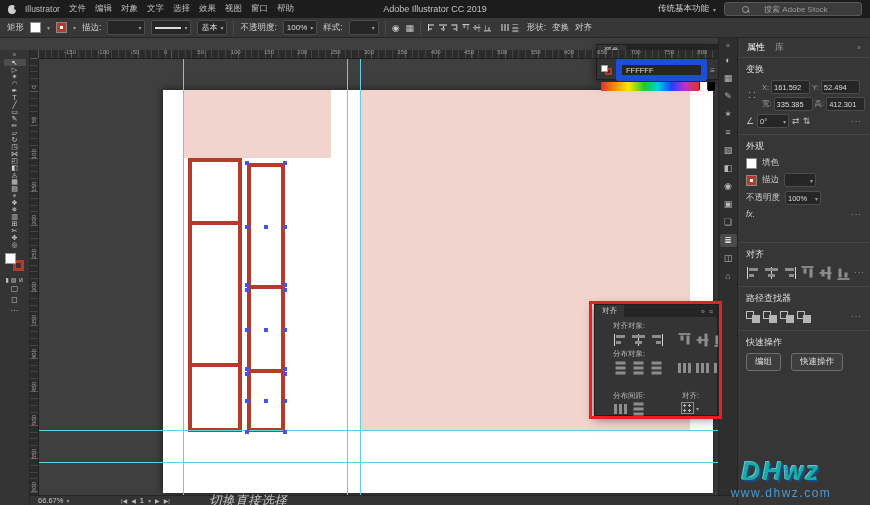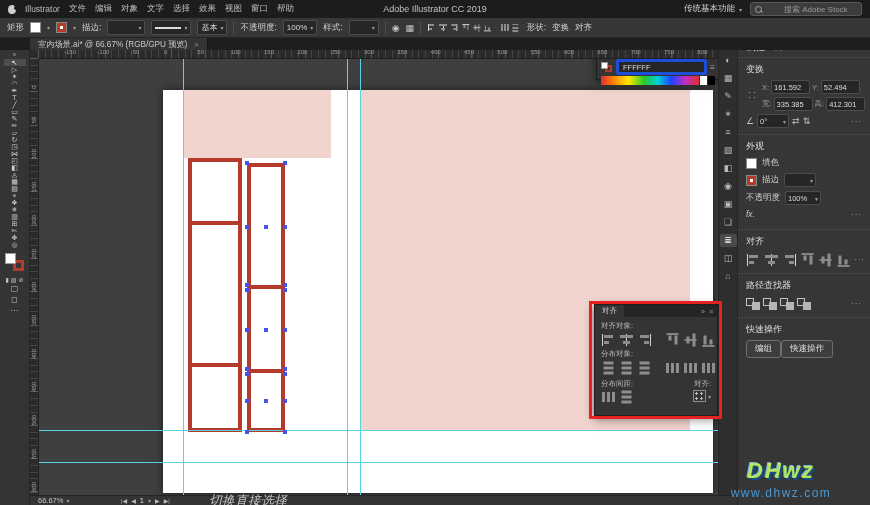--- a/index.html
+++ b/index.html
@@ -8,22 +8,22 @@
   
   #menubar{left:0;top:0;width:870px;height:18px;background:#1c1c1c;display:flex;align-items:center;
            gap:9px;padding:0 8px;box-sizing:border-box;font-size:8.5px;color:#bdbdbd;position:absolute;z-index:40;}
   .apple{width:8px;height:9px;background:#cfcfcf;border-radius:50% 50% 46% 46%;position:relative;flex:none;}
   .apple::after{content:"";position:absolute;right:-2px;top:1px;width:4px;height:4px;background:#1c1c1c;border-radius:50%;}
   .menu-item{white-space:nowrap;text-align:center;}
   #mb-title{position:absolute;left:0;right:0;text-align:center;font-size:9px;color:#c2c2c2;pointer-events:none;}
   #mb-right{margin-left:auto;display:flex;align-items:center;gap:8px;z-index:2;}
   .ws-chip{display:flex;align-items:center;gap:4px;font-size:8.5px;color:#cfcfcf;}
   .caret{font-size:6px;color:#9a9a9a;}
-  .searchbox{display:flex;align-items:center;gap:20px;width:102px;height:12px;background:#3c3c3c;
-             border:1px solid #585858;border-radius:3px;padding:0 4px;}
+  .searchbox{display:flex;align-items:center;gap:13px;width:102px;height:12px;background:#3c3c3c;
+             border:1px solid #585858;border-radius:3px;padding:0 17px;}
   .lens{width:5px;height:5px;border:1px solid #9a9a9a;border-radius:50%;position:relative;flex:none;}
   .lens::after{content:"";position:absolute;left:4px;top:4px;width:3px;height:1px;background:#9a9a9a;transform:rotate(45deg);}
   .searchbox input{background:transparent;border:0;outline:0;color:#bbb;font-size:8px;width:84px;
                    font-family:"Liberation Sans","DejaVu Sans",sans-serif;}
   .searchbox input::placeholder{color:#9a9a9a;}
   
   #controlbar{left:0;top:18px;width:870px;height:20px;background:#373737;border-bottom:1px solid #262626;
               display:flex;align-items:center;gap:6px;padding:0 7px;box-sizing:border-box;font-size:8.5px;position:absolute;z-index:39;}
   .cb-label{color:#cfcfcf;white-space:nowrap;}
   .cb-field{height:13px;background:#262626;border:1px solid #4c4c4c;border-radius:2px;display:flex;
@@ -72,49 +72,49 @@
   
   .fpanel{position:absolute;background:#343434;border:1px solid #1f1f1f;box-shadow:0 3px 10px rgba(0,0,0,.5);z-index:20;box-sizing:border-box;}
   .fp-header{height:12px;background:#252525;display:flex;align-items:center;font-size:7.5px;color:#cfcfcf;}
   .fp-tab{background:#343434;padding:0 7px;height:12px;line-height:12px;}
   .fp-hicons{margin-left:auto;display:flex;gap:4px;padding-right:4px;font-size:7px;color:#9a9a9a;}
   #colorpanel{left:596px;top:44px;width:124px;height:36px;}
   .cp-row{display:flex;align-items:center;gap:3px;padding:2px 4px 1px 4px;}
   .fsmini{position:relative;width:12px;height:10px;flex:none;}
   .fsmini .b{position:absolute;left:4px;top:3px;width:7px;height:7px;border:2px solid #b43a2c;box-sizing:border-box;}
   .fsmini .f{position:absolute;left:0;top:0;width:7px;height:7px;background:#fff;border:1px solid #999;box-sizing:border-box;}
-  .hexfield{flex:1;height:10px;background:#262626;border:3px solid #1d4ed8;border-radius:2px;
+  .hexfield{flex:1;height:10px;background:#262626;border:6px solid #1d4ed8;border-radius:2px;
             font-size:7.5px;color:#ddd;display:flex;align-items:center;padding:0 4px;}
   .menu-ic{font-size:8px;color:#aaa;}
   .spectrum-row{display:flex;align-items:center;gap:1px;padding:0 4px 3px 4px;}
   .spectrum{flex:1;height:9px;background:linear-gradient(90deg,#e03030,#ff8a00 14%,#ffe800 28%,#28c828 44%,#00cfd6 58%,#2040ff 72%,#c030c0 86%,#e03030);}
   .spec-w{width:7px;height:9px;background:#fff;flex:none;}
   .spec-k{width:7px;height:9px;background:#000;flex:none;}
   
   #alignpanel{left:594px;top:304px;width:124px;height:112px;}
-  .ap-body{padding:2px 6px;font-size:7.5px;color:#b8b8b8;font-family:Liberation Serif, serif;}
+  .ap-body{padding:2px 18px;font-size:7.5px;color:#b8b8b8;font-family:Liberation Serif, serif;}
   .ap-label{margin:2px 0 1px 0;}
   .ico-row{display:flex;align-items:center;gap:3px;height:15px;}
   .gap{width:7px;flex:none;}
   .alico{position:relative;display:inline-block;width:15px;height:12px;flex:none;}
   .alico::before{content:"";position:absolute;left:1px;top:0;bottom:0;width:1px;background:#d4d4d4;}
   .alico .b1{position:absolute;left:3px;top:1px;width:9px;height:3px;background:#8d8d8d;}
   .alico .b2{position:absolute;left:3px;top:7px;width:5px;height:3px;background:#8d8d8d;}
   .alico.c::before{left:7px;}
   .alico.c .b1{left:1px;width:13px;}
   .alico.c .b2{left:4px;width:7px;}
   .alico.r{transform:scaleX(-1);}
   .alico.t{transform:rotate(90deg);}
   .alico.m{transform:rotate(90deg);}
   .alico.bm{transform:rotate(-90deg);}
   .dico{position:relative;display:inline-block;width:15px;height:12px;flex:none;}
   .dico i{position:absolute;top:1px;width:3px;height:10px;background:#8d8d8d;}
   .dico .p1{left:1px;}.dico .p2{left:6px;}.dico .p3{left:11px;}
   .dico.h{transform:rotate(90deg);}
-  .ap-bottom{display:flex;justify-content:space-between;align-items:flex-start;margin-top:2px;gap:24px;}
+  .ap-bottom{display:flex;justify-content:space-between;align-items:flex-start;margin-top:14px;gap:24px;}
   .keyobj{width:13px;height:12px;border:1px solid #8d8d8d;background:
           radial-gradient(#bbb 1px,transparent 1.2px);background-size:5px 5px;box-sizing:border-box;}
   
   #highlight{left:589px;top:301px;width:133px;height:118px;border:3px solid #e7211f;position:absolute;z-index:33;box-sizing:border-box;pointer-events:none;}
   
   #dock{left:718px;top:38px;width:19px;height:467px;background:#2e2e2e;border-left:1px solid #242424;
         position:absolute;display:flex;flex-direction:column;align-items:center;gap:5px;padding-top:4px;box-sizing:border-box;z-index:25;}
   .dock-collapse{font-size:7px;color:#9a9a9a;}
   .dock-ic{width:17px;height:13px;line-height:13px;text-align:center;font-size:9px;color:#b9b9b9;}
   .dock-ic.active{background:#4a4a4a;color:#fff;border-radius:2px;}
@@ -138,31 +138,31 @@
           align-items:center;gap:2px;padding:0 2px;font-size:7.5px;color:#ddd;}
   .pfield.num{width:33px;flex:none;}
   .linkcol{width:10px;text-align:center;color:#9a9a9a;font-size:8px;transform:rotate(90deg);flex:none;}
   .glyphbtn{font-size:9px;color:#c0c0c0;}
   .arow{display:flex;align-items:center;gap:5px;margin-bottom:4px;}
   .sw{width:11px;height:11px;background:#fff;border:1px solid #8a8a8a;box-sizing:border-box;flex:none;}
   .sw.red{box-shadow:inset 0 0 0 3px #b43a2c;}
   .pfico{position:relative;display:inline-block;width:14px;height:12px;flex:none;}
   .pfico::before{content:"";position:absolute;left:0;top:0;width:8px;height:8px;border:1px solid #c0c0c0;box-sizing:border-box;}
   .pfico::after{content:"";position:absolute;right:0;bottom:0;width:8px;height:8px;background:#b5b5b5;}
-  .qrow{display:flex;gap:0;}
+  .qrow{display:flex;gap:10px;}
   .qbtn{border:1px solid #6e6e6e;border-radius:3px;padding:2px 8px;font-size:8.5px;color:#e0e0e0;background:#3d3d3d;white-space:nowrap;}
   
   #statusbar{left:30px;top:495px;width:707px;height:10px;background:#343434;border-top:1px solid #242424;
              position:absolute;display:flex;align-items:center;gap:5px;padding:0 8px;box-sizing:border-box;font-size:7.5px;color:#c5c5c5;z-index:32;}
   .sb-zoom{display:flex;align-items:center;gap:3px;width:50px;}
   .sb-nav{display:flex;align-items:center;gap:4px;font-size:6px;color:#bbb;margin-left:28px;}
   .sb-status{margin-left:34px;font-size:13px;color:#c5c5c5;font-style:italic;}
   
   #watermark{position:absolute;left:694px;top:456px;width:174px;z-index:50;text-align:center;opacity:.93;pointer-events:none;}
-  .wm-big{font-size:22px;line-height:30px;font-weight:bold;font-style:italic;letter-spacing:2px;color:#bef264;
+  .wm-big{font-size:26px;line-height:30px;font-weight:bold;font-style:italic;letter-spacing:2px;color:#14b8a6;
           text-shadow:2px 2px 0 #134e88,-1px -1px 0 #79c0f2;}
   .wm-sub{font-size:12px;letter-spacing:1.5px;color:#4aa0e0;}
 </style>
 </head>
 <body>
 
 <div id="stage">
 
   <div id="menubar">
     <span class="apple"></span>
@@ -258,26 +258,20 @@
           <i class="p1"></i>
           <i class="p2"></i>
           <i class="p3"></i>
         </span>
     </span>
     <span class="cb-label">形状:</span>
     <span class="cb-label">变换</span>
     <span class="cb-label">对齐</span>
   </div>
 
-  <div id="tabbar">
-    <div class="doc-tab">
-      <span>室内场景.ai* @ 66.67% (RGB/GPU 预览)</span>
-      <span class="tab-close">×</span>
-    </div>
-  </div>
 
   <div id="toolbar">
     <div class="tb-collapse">»</div>
     <div id="tools">
         <div class="tool active">↖</div>
         <div class="tool">▷</div>
         <div class="tool">✶</div>
         <div class="tool">◠</div>
         <div class="tool">✒</div>
         <div class="tool">T</div>
@@ -603,21 +597,21 @@
             <span class="caret" style="margin-left:auto;">▾</span>
           </span>
       </div>
       <div class="arow">
         <span>不透明度</span>
         <span class="pfield" style="width:30px;">
             <span>100%</span>
             <span class="caret" style="margin-left:auto;">▾</span>
           </span>
       </div>
-      <div class="arow" style="margin-bottom:4px;font-style:italic;">
+      <div class="arow" style="margin-bottom:17px;font-style:italic;">
         <span>fx.</span>
         <span class="more">···</span>
       </div>
     </div>
 
     <div class="sec">
       <div class="sec-title">
           <span>对齐</span>
         </div>
       <div class="ico-row">

